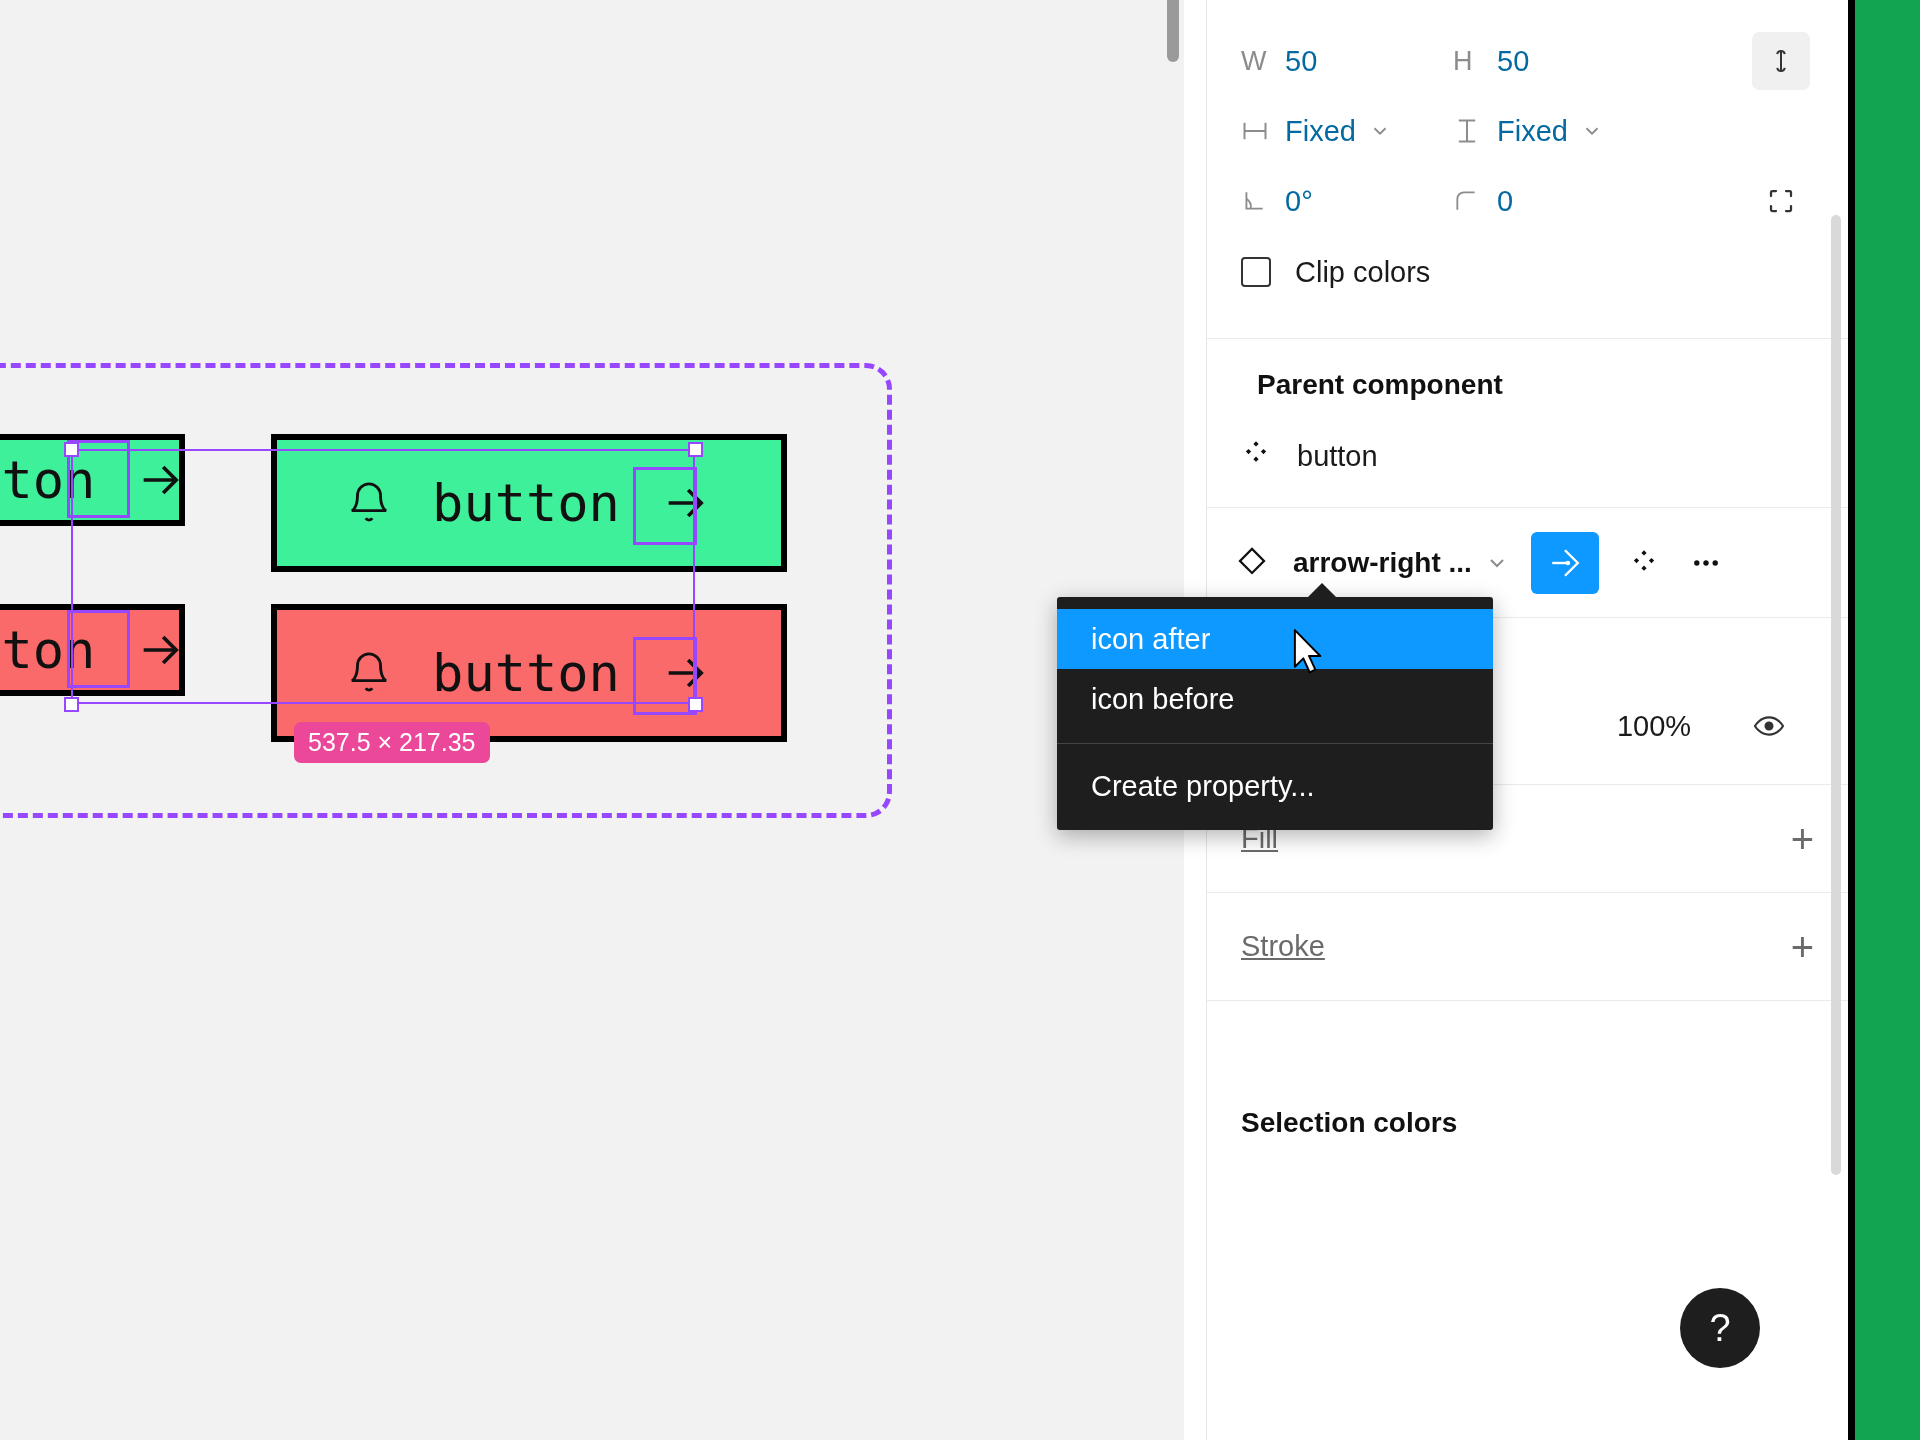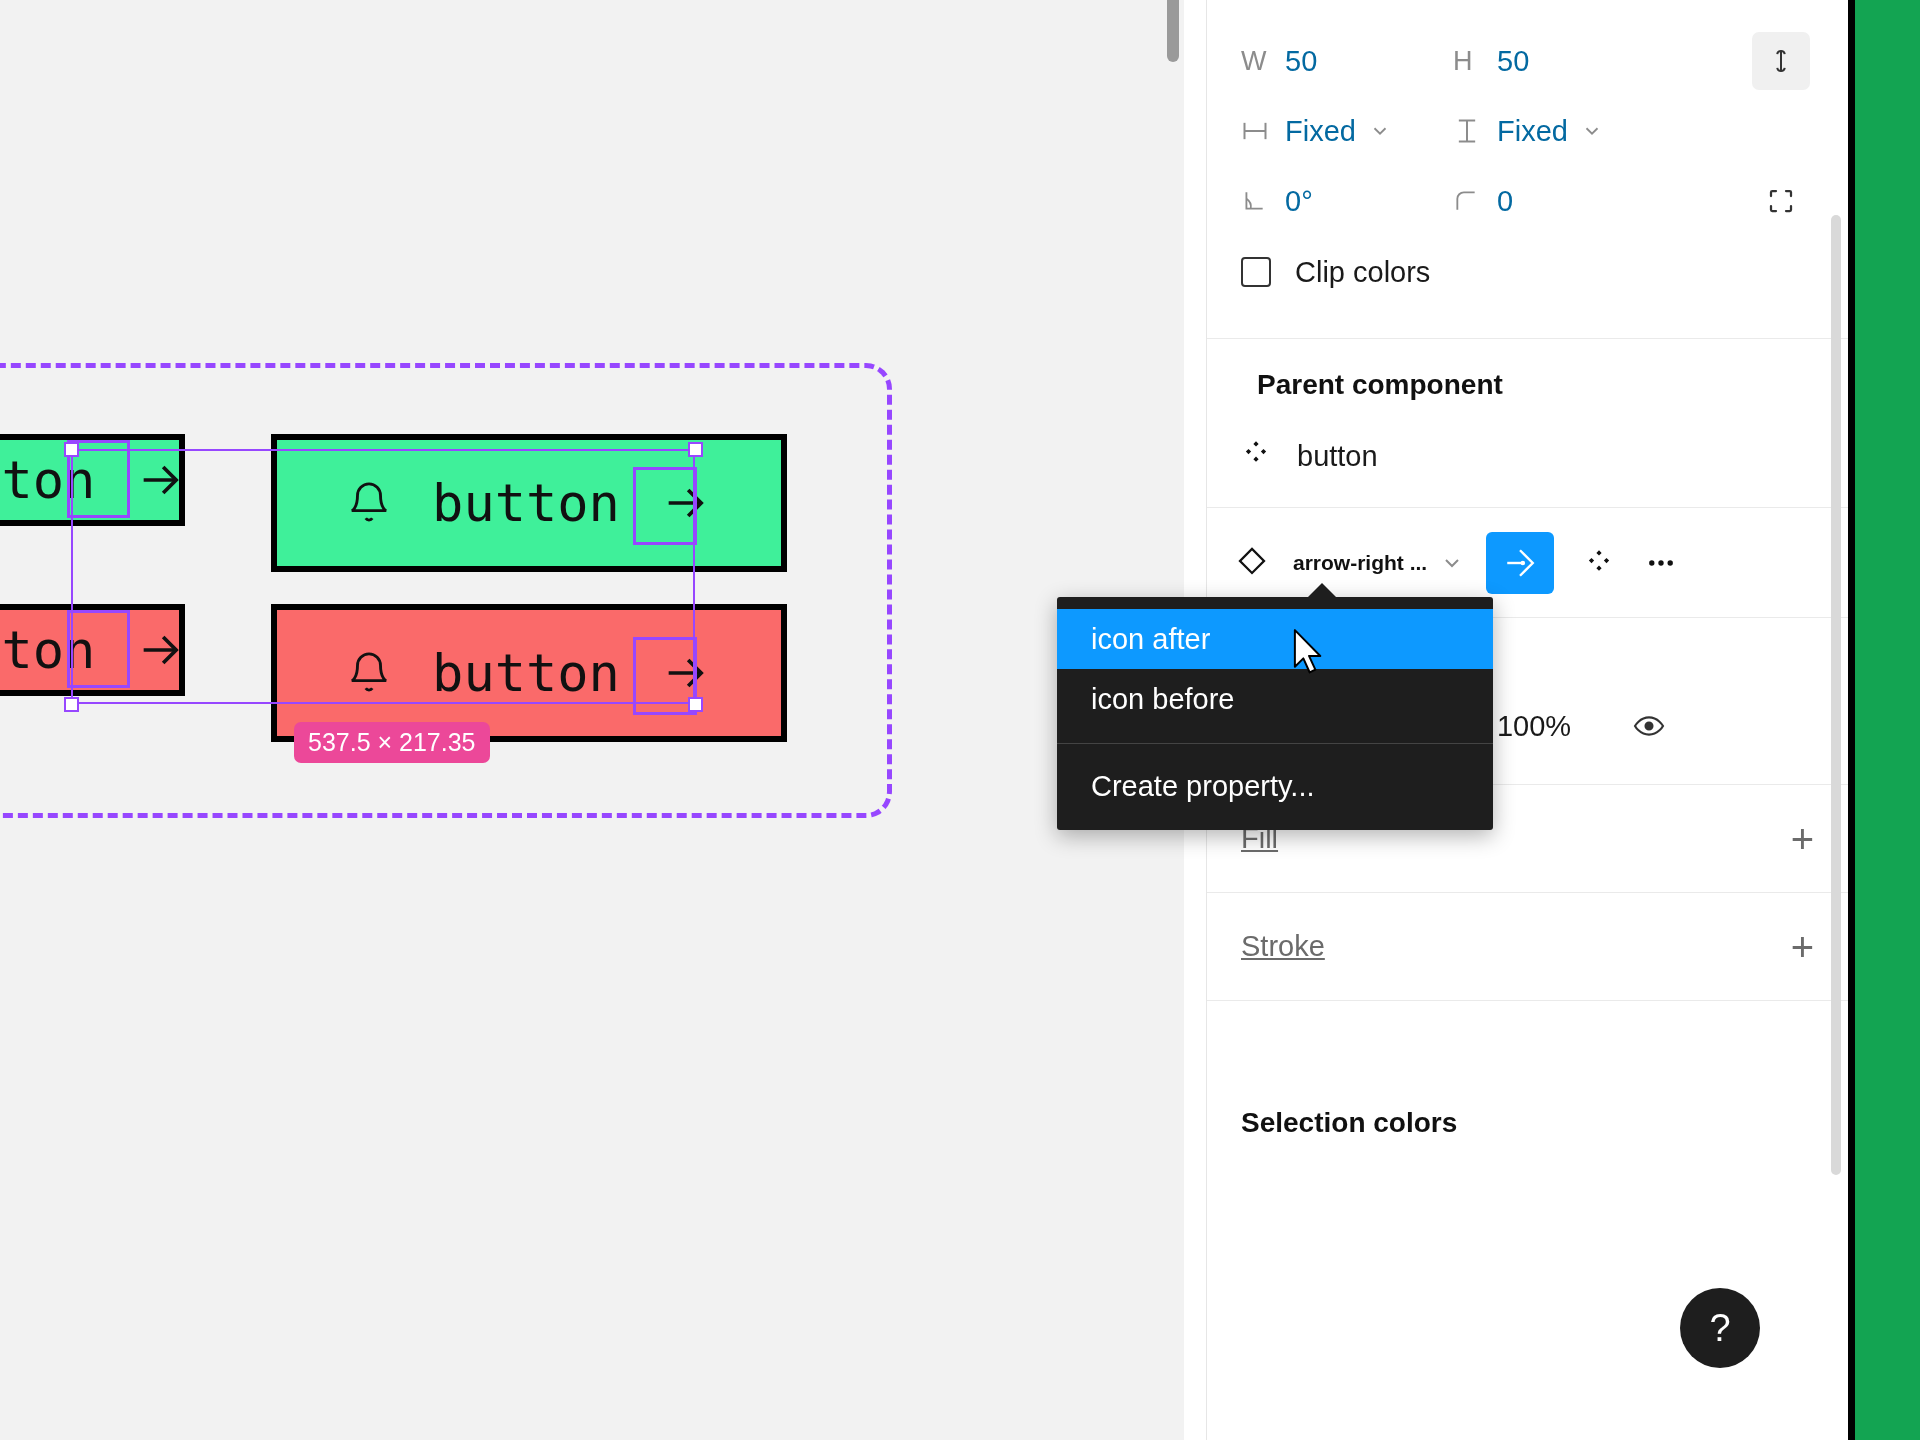--- a/index.html
+++ b/index.html
@@ -155,36 +155,36 @@
   .sec-title {
     font-size: 28px; font-weight: bold; color: #111111;
   }
   .parent-sec { padding: 30px 34px 34px 34px; }
   .parent-title { margin-bottom: 38px; margin-left: 16px; }
   .parent-item { display: flex; align-items: center; }
   .parent-item .txt { font-size: 29px; color: #1a1a1a; margin-left: 26px; }
 
   .instance-sec { padding: 0 28px; height: 110px; display: flex; align-items: center; }
   .instance-name {
-    font-size: 21px; font-weight: bold; color: #111111;
+    font-size: 28px; font-weight: bold; color: #111111;
     margin-left: 24px; white-space: nowrap;
   }
   .swap-btn {
     width: 68px; height: 62px;
     background: #0d99ff; border-radius: 6px;
     display: flex; align-items: center; justify-content: center;
     margin-left: 22px;
   }
   .mini-icon { margin-left: 30px; display: flex; align-items: center; }
 
   .layer-sec { padding: 26px 34px; position: relative; }
   .layer-head { font-size: 28px; font-weight: bold; color: #111111; margin-bottom: 18px; }
   .blend-row { display: flex; align-items: center; height: 64px; }
   .blend-row .txt { font-size: 29px; color: #1a1a1a; margin-left: 24px; }
-  .blend-row .pct { font-size: 29px; color: #1a1a1a; }
+  .blend-row .pct { font-size: 29px; color: #1a1a1a; margin-left: 120px; }
   .blend-row .eye { margin-left: 62px; display: flex; }
 
   .simple-sec {
     height: 108px; padding: 0 34px;
     display: flex; align-items: center; justify-content: space-between;
   }
   .simple-sec .label { font-size: 29px; color: #6b6b6b; text-decoration: underline; }
   .plus { font-size: 40px; color: #6b6b6b; line-height: 1; font-weight: 300; }
 
   .selcolors-sec { padding: 34px; }

